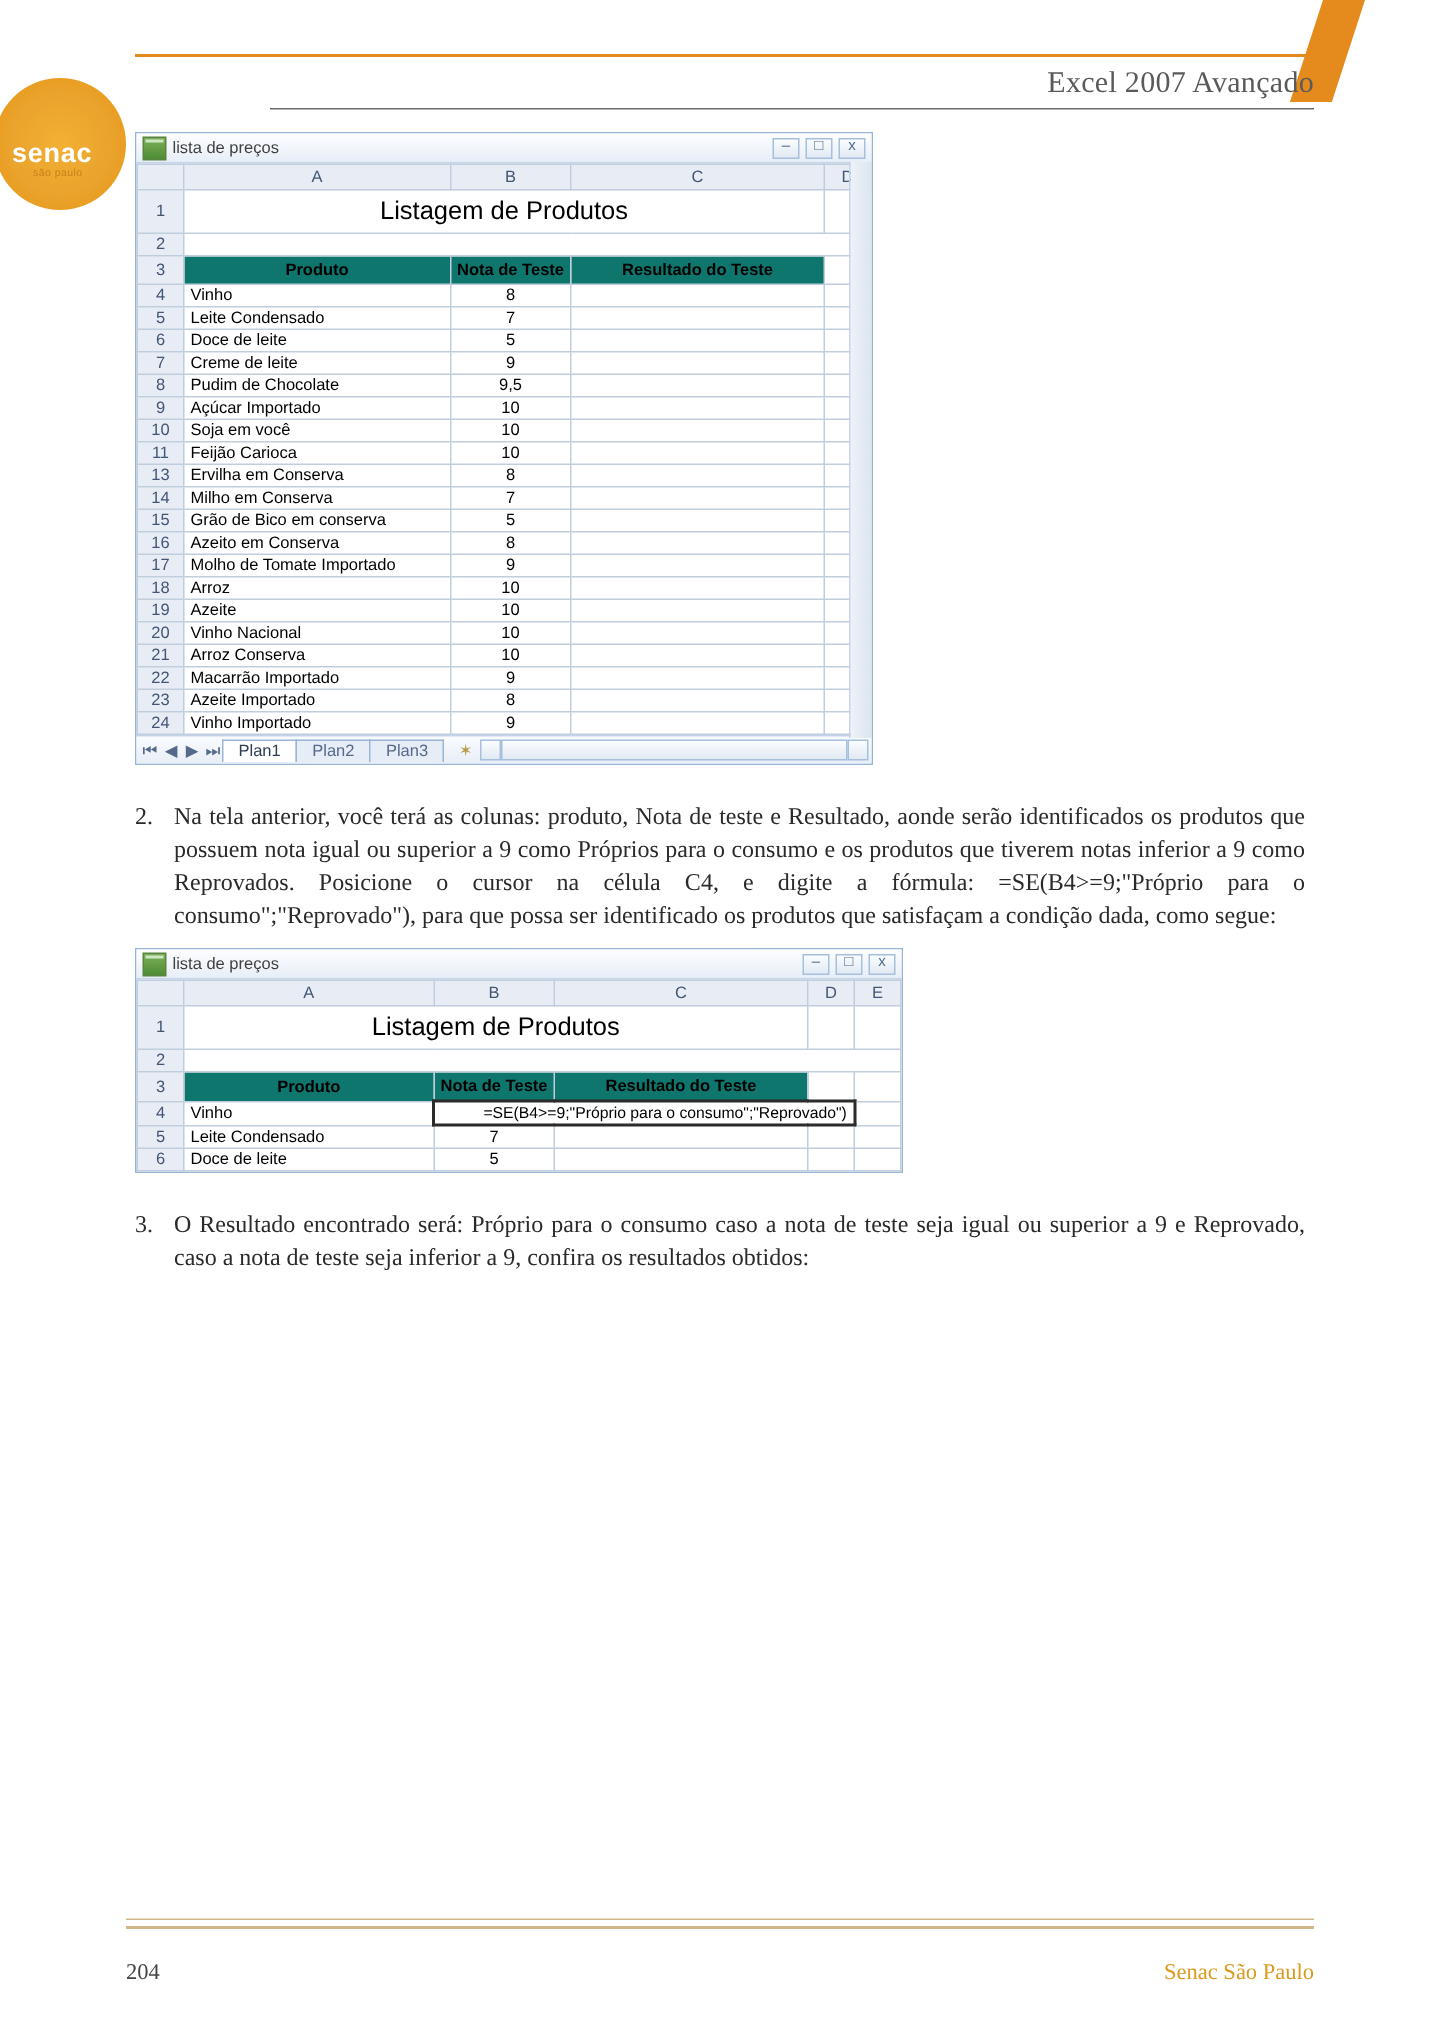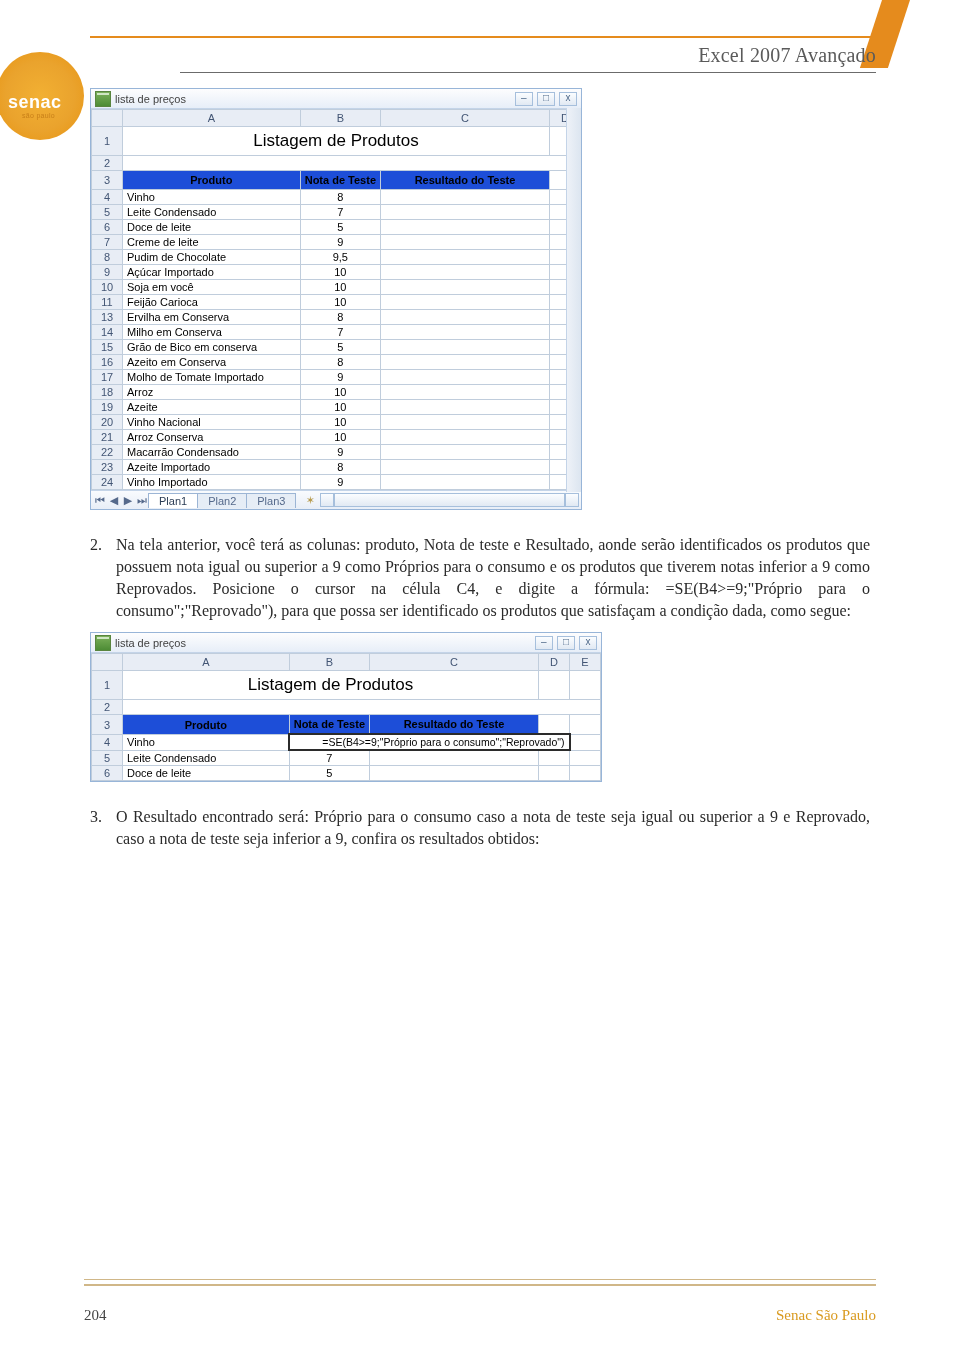--- a/index.html
+++ b/index.html
@@ -168,21 +168,21 @@
     background: #e8edf5;
   }
   .big-title-row td.big {
     text-align: center;
     font-size: 17px;
     font-weight: normal;
     padding: 4px 0;
     color: #000;
   }
   .header-row td {
-    background: #1d4ed8;
+    background: #0f766e;
     font-weight: bold;
     text-align: center;
     padding: 3px 4px;
   }
   .header-row td.nota { font-size:11px; line-height:12px; }
   .nota-col { width: 56px; text-align:center !important; }
   .res-col { width: 160px; }
   .d-col { width: 22px; }
   .e-col { width: 22px; }
   .scroll-right {
@@ -472,21 +472,21 @@
               </tr>
           <tr>
                 <td class="rowhead">21</td>
                 <td>Arroz Conserva</td>
                 <td class="nota-col">10</td>
                 <td></td>
                 <td></td>
               </tr>
           <tr>
                 <td class="rowhead">22</td>
-                <td>Macarrão Condensado</td>
+                <td>Macarrão Importado</td>
                 <td class="nota-col">9</td>
                 <td></td>
                 <td></td>
               </tr>
           <tr>
                 <td class="rowhead">23</td>
                 <td>Azeite Importado</td>
                 <td class="nota-col">8</td>
                 <td></td>
                 <td></td>

